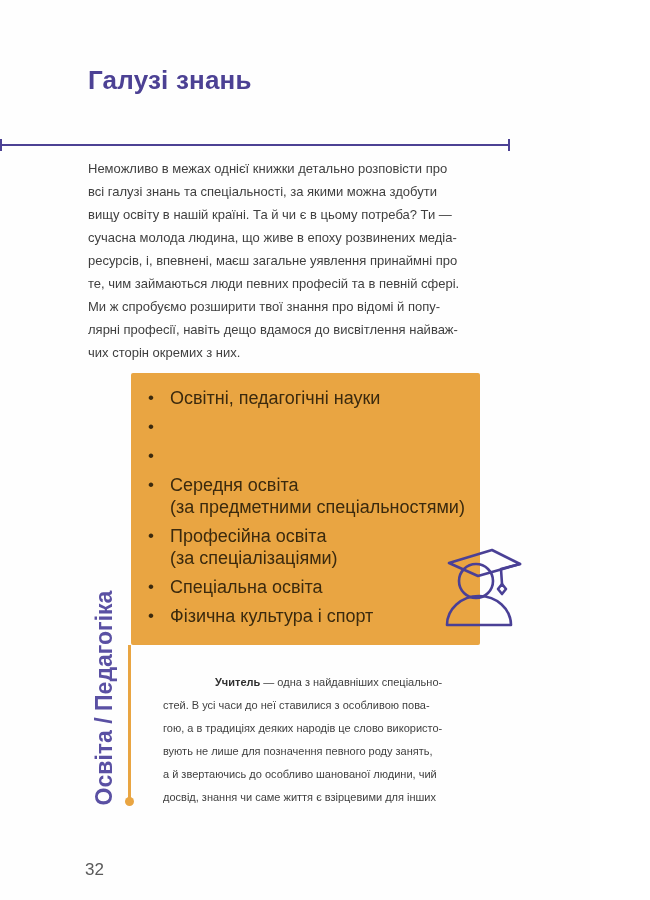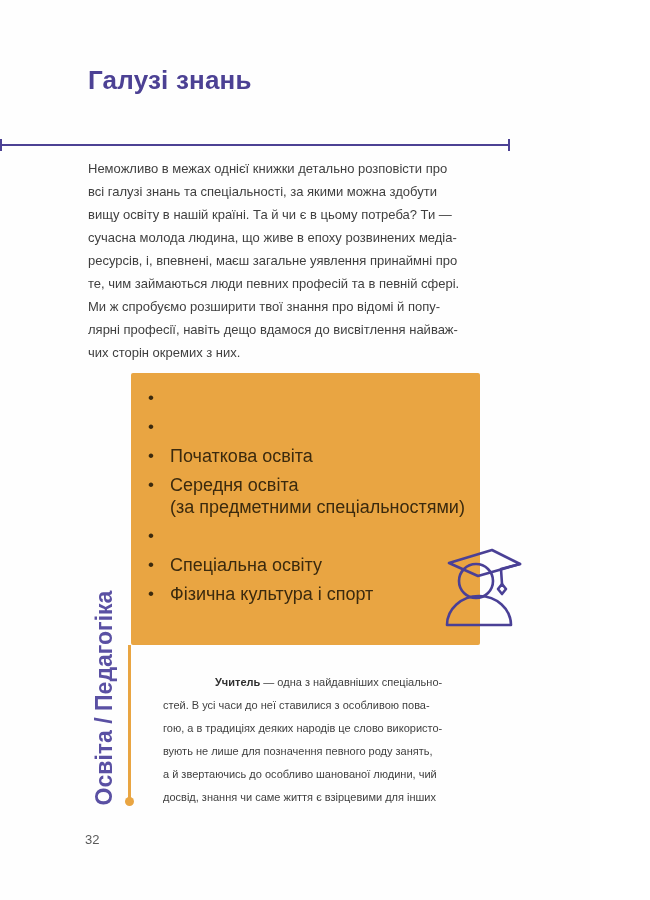--- a/index.html
+++ b/index.html
@@ -51,21 +51,21 @@
   .side-tail{position:absolute;left:128px;top:645px;width:3px;height:156px;background:#E9A542;}
   .side-tail-dot{position:absolute;left:125px;top:797px;width:9px;height:9px;border-radius:50%;background:#E9A542;}
   
   .teacher{
     position:absolute;left:163px;top:671px;width:451px;margin:0;
     font-size:11px;line-height:23px;color:#3F3F3F;
     text-indent:52px;white-space:pre-line;
   }
   .teacher strong{font-weight:bold;color:#2F2F2F;}
   
-  .pagenum{position:absolute;left:85px;top:832px;font-size:13px;color:#595959;}
+  .pagenum{position:absolute;left:85px;top:860px;font-size:17px;color:#595959;}
 </style>
 </head>
 <body>
 
 <div class="page">
 
   <h1 class="title">
     <span>Галузі знань</span>
   </h1>
 
@@ -81,39 +81,41 @@
 ресурсів, і, впевнені, маєш загальне уявлення принаймні про
 те, чим займаються люди певних професій та в певній сфері.
 Ми ж спробуємо розширити твої знання про відомі й попу-
 лярні професії, навіть дещо вдамося до висвітлення найваж-
 чих сторін окремих з них.</p>
 
   <div class="catbox">
     <ul>
       <li>
         <span class="bullet">•</span>
+        <span class="li-text">Освітні, педагогічні науки</span>
       </li>
       <li>
         <span class="bullet">•</span>
       </li>
       <li>
         <span class="bullet">•</span>
-        <span class="li-text">Початкова освіта</span>
       </li>
       <li>
         <span class="bullet">•</span>
         <span class="li-text">Середня освіта
 (за предметними спеціальностями)</span>
       </li>
       <li>
         <span class="bullet">•</span>
+        <span class="li-text">Професійна освіта
+(за спеціалізаціями)</span>
       </li>
       <li>
         <span class="bullet">•</span>
-        <span class="li-text">Спеціальна освіту</span>
+        <span class="li-text">Спеціальна освіта</span>
       </li>
       <li>
         <span class="bullet">•</span>
         <span class="li-text">Фізична культура і спорт</span>
       </li>
     </ul>
   </div>
 
   <svg class="grad-icon" viewBox="0 0 84 88" aria-hidden="true">
     <circle cx="35" cy="38" r="17"></circle>

